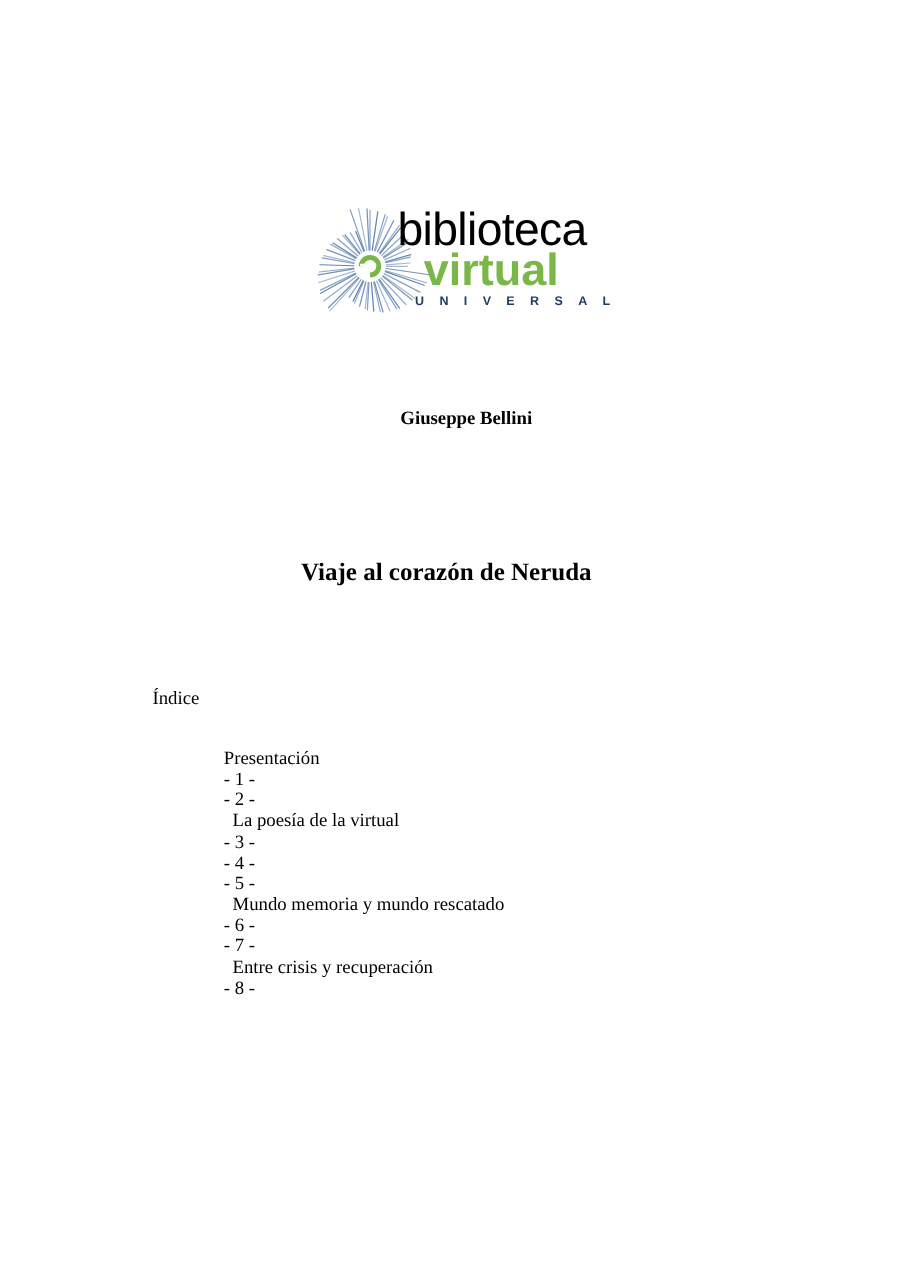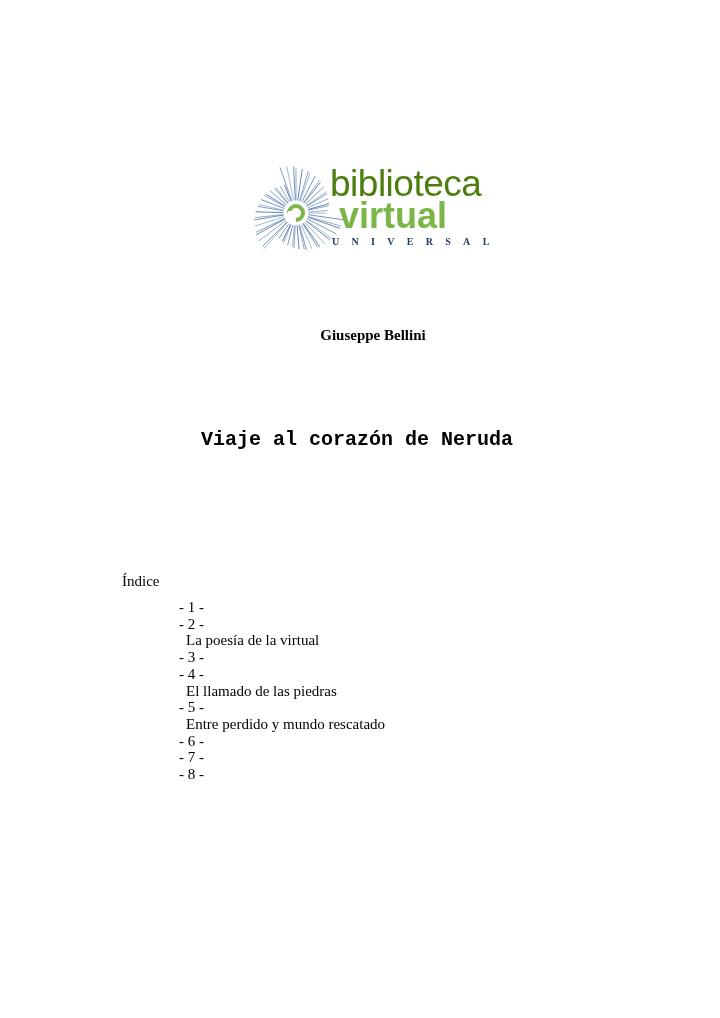--- a/index.html
+++ b/index.html
@@ -5,44 +5,44 @@
   html, body { margin: 0; padding: 0; background: #ffffff; }
   body {
     width: 720px; height: 1018px; position: relative; overflow: hidden;
     font-family: "Liberation Serif", "DejaVu Serif", serif; color: #000;
   }
   .logo {
     position: absolute; left: 246px; top: 166px; width: 226px; height: 96px;
   }
   .logo svg { position: absolute; left: 0; top: 0; }
   .logo-word1 {
-    position: absolute; left: 84px; top: -2px;
+    position: absolute; left: 72px; top: -2px;
     font-family: "Liberation Sans", "DejaVu Sans", sans-serif;
-    font-size: 37px; line-height: 40px; color: #4d7c0f; letter-spacing: -0.5px;
+    font-size: 37px; line-height: 40px; color: #000000; letter-spacing: -0.5px;
   }
   .logo-word2 {
     position: absolute; left: 93px; top: 30px;
     font-family: Liberation Sans, sans-serif;
     font-weight: bold; font-size: 36px; line-height: 40px; color: #7ab648; letter-spacing: 0px;
   }
   .logo-word3 {
     position: absolute; left: 86px; top: 70px;
-    font-family: Liberation Serif, serif;
+    font-family: Liberation Sans, sans-serif;
     font-weight: bold; font-size: 10px; line-height: 12px; color: #1f3d63; letter-spacing: 12.3px;
   }
   .author {
     position: absolute; left: 0; width: 714px; top: 326px; text-align: center;
     font-weight: bold; font-size: 15px; line-height: 18px; padding-left: 16px;
   }
   .title {
-    position: absolute; left: 0; width: 714px; top: 428px; text-align: center;
-    font-weight: bold; font-size: 20px; line-height: 24px; font-family: Liberation Mono, monospace;
+    position: absolute; left: 0; width: 714px; top: 446px; text-align: center;
+    font-weight: bold; font-size: 20px; line-height: 24px;
   }
   .index-heading {
-    position: absolute; left: 122px; top: 550px; font-size: 15px; line-height: 18px; margin-top: 22px;
+    position: absolute; left: 122px; top: 550px; font-size: 15px; line-height: 18px;
   }
   .toc {
     position: absolute; left: 179px; top: 599px; margin: 0; padding: 0; list-style: none;
     font-size: 15px; line-height: 16.7px;
   }
   .toc li { white-space: pre; }
   .toc li.num { padding-left: 0; }
   .toc li.chap { padding-left: 7px; }
 </style>
 </head>
@@ -117,24 +117,25 @@
   <span class="logo-word3">UNIVERSAL</span>
 </div>
 
 <div class="author">Giuseppe Bellini</div>
 
 <div class="title">Viaje al corazón de Neruda</div>
 
 <div class="index-heading">Índice</div>
 
 <ul class="toc" id="toc">
+    <li class="front">Presentación</li>
     <li class="num">- 1 -</li>
     <li class="num">- 2 -</li>
     <li class="chap">La poesía de la virtual</li>
     <li class="num">- 3 -</li>
     <li class="num">- 4 -</li>
-    <li class="chap">El llamado de las piedras</li>
     <li class="num">- 5 -</li>
-    <li class="chap">Entre perdido y mundo rescatado</li>
+    <li class="chap">Mundo memoria y mundo rescatado</li>
     <li class="num">- 6 -</li>
     <li class="num">- 7 -</li>
+    <li class="chap">Entre crisis y recuperación</li>
     <li class="num">- 8 -</li>
   </ul>
 
 </body></html>

